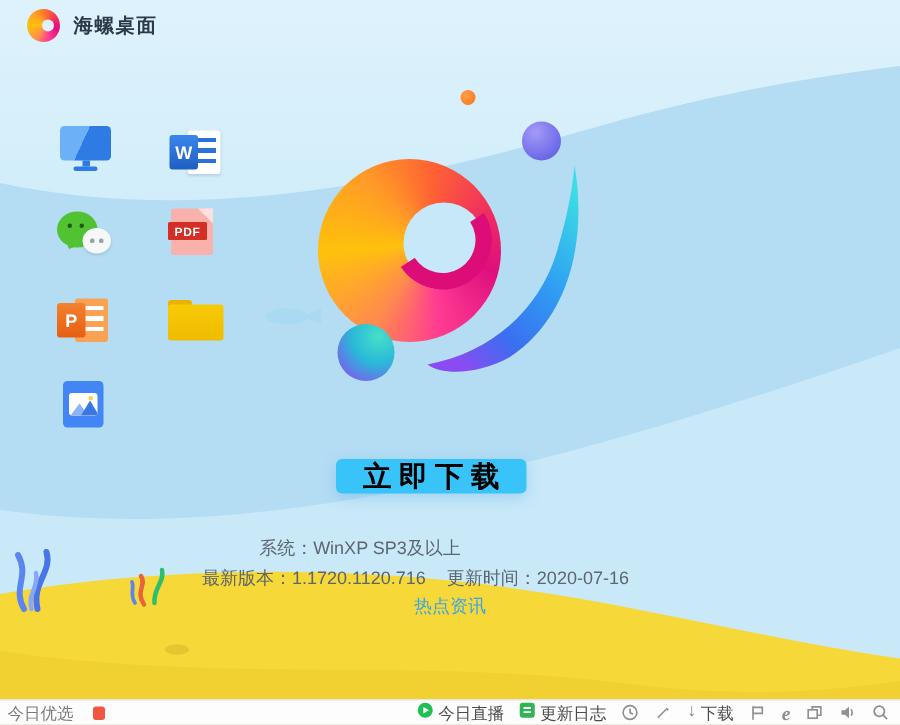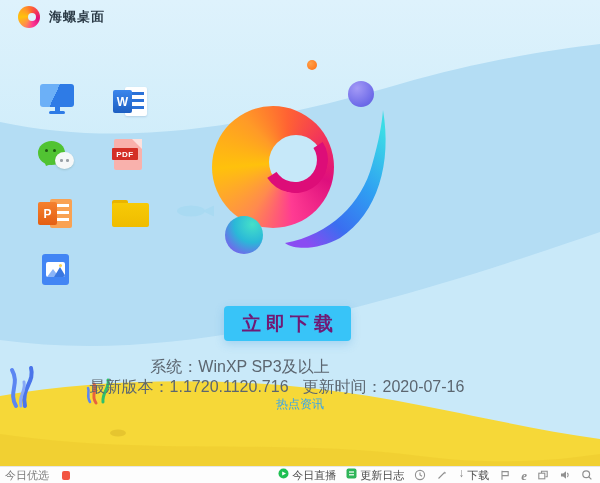--- a/index.html
+++ b/index.html
@@ -94,25 +94,25 @@
     transform:rotate(12deg); z-index:5; }
   .dot-orange { position:absolute; left:307px; top:60px; width:10px; height:10px; border-radius:50%;
     background:radial-gradient(circle at 35% 35%, #ffa04a, #ff7a1e 75%); z-index:6; }
   .ball-blue { position:absolute; left:348px; top:81px; width:26px; height:26px; border-radius:50%;
     background:radial-gradient(circle at 35% 28%, #a49af6, #6d6ae8 70%, #5d5ed6); z-index:6; }
   .ball-teal { position:absolute; left:225px; top:216px; width:38px; height:38px; border-radius:50%;
     background:radial-gradient(circle at 72% 22%, #45e0c8, #2ab8d8 45%, #8453f0 90%); z-index:6; }
   .fish { position:absolute; left:176px; top:203px; z-index:2; opacity:.85; }
 
   
-  .dl-btn { position:absolute; left:224px; top:306px; width:127px; height:35px; z-index:7;
-    background:#38c4f8; border:none; border-radius:4px; color:#701a75; font-size:19px; font-weight:bold;
+  .dl-btn { position:absolute; left:224px; top:306px; width:127px; height:23px; z-index:7;
+    background:#38c4f8; border:none; border-radius:4px; color:#000000; font-size:19px; font-weight:bold;
     letter-spacing:5px; text-indent:5px; cursor:pointer; font-family:inherit;
     box-shadow:0 3px 10px rgba(56,150,220,.28); display:flex; align-items:center; justify-content:center; }
-  .info-line { position:absolute; left:0; width:480px; text-align:center; font-size:16px;
+  .info-line { position:absolute; left:0; width:480px; text-align:center; font-size:12px;
     color:#5c6670; z-index:7; }
   .sys-line { top:357px; }
   .ver-line { top:377px;margin-left:37px; }
   .ver-line .val { margin-right:14px; }
   .log-link { position:absolute; left:0; top:396px; width:600px; text-align:center; font-size:12px;
     color:#3aa5e8; z-index:7; cursor:pointer; }
 
   
   .statusbar { position:absolute; left:0; bottom:0; width:600px; height:17px; background:#fdfdfd;
     border-top:1px solid #e6e6e6; z-index:9; display:flex; align-items:center; justify-content:space-between;

